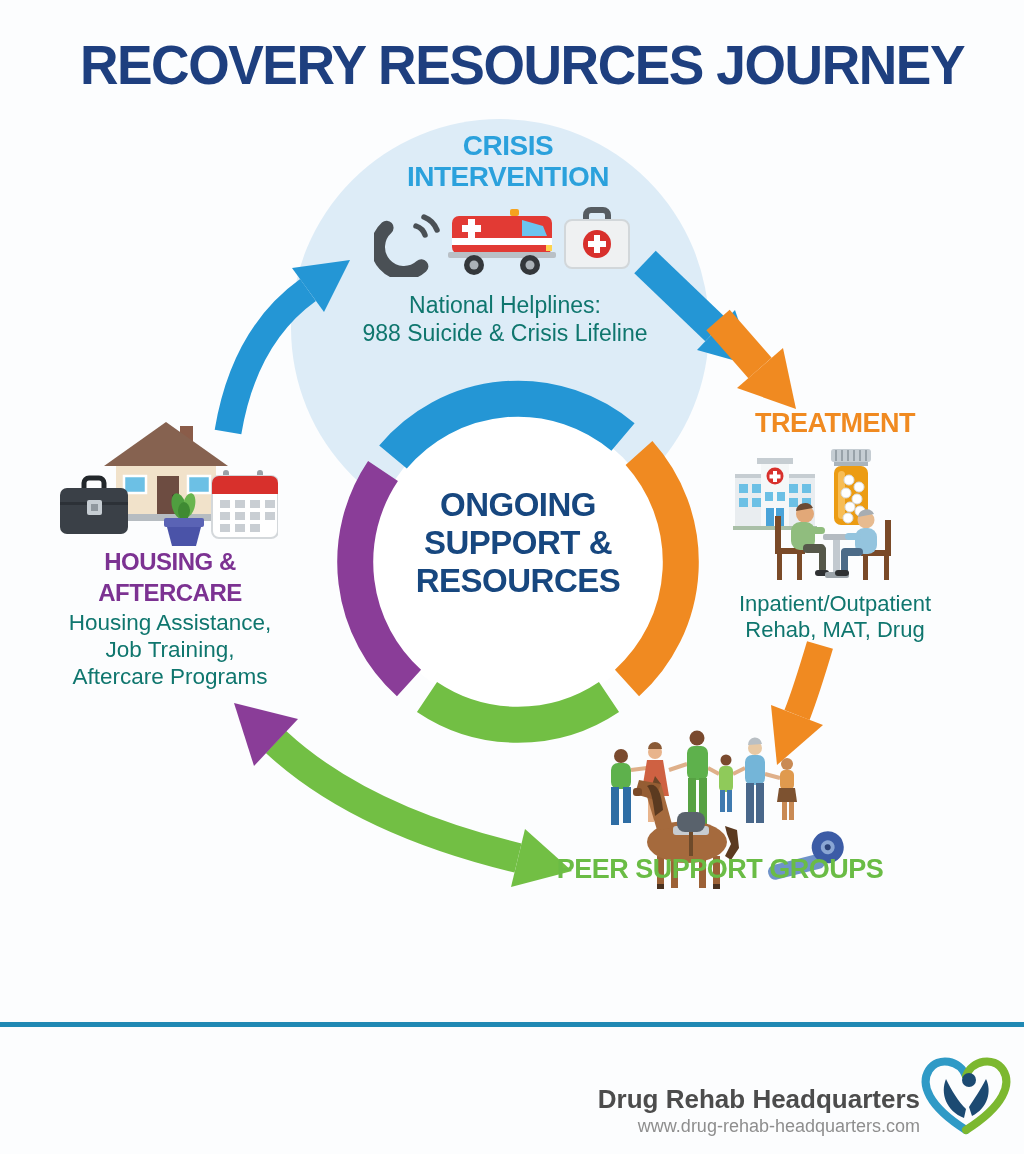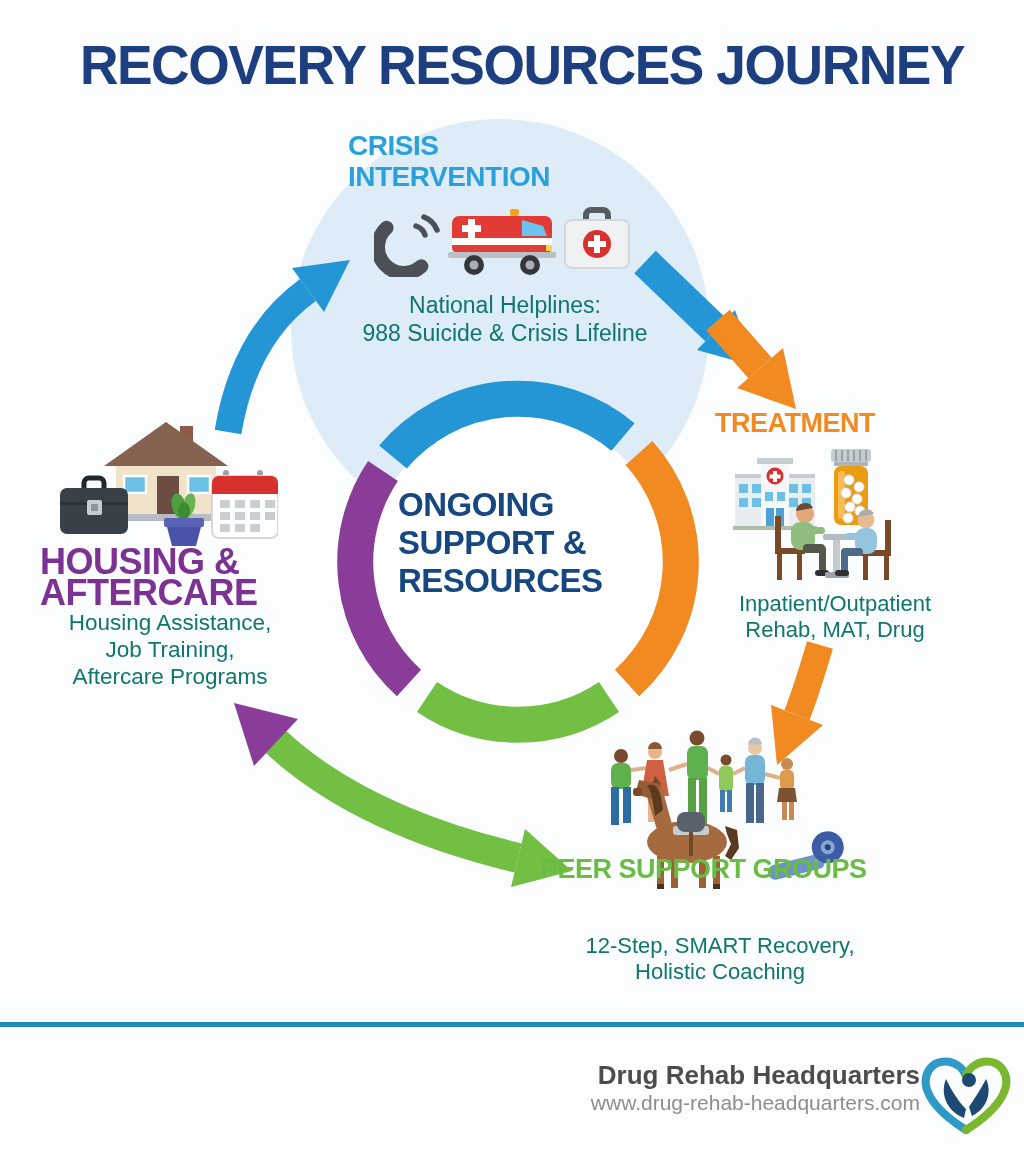--- a/index.html
+++ b/index.html
@@ -3,50 +3,50 @@
 <meta charset="utf-8">
 <style>
   html,body{margin:0;padding:0;background:#ffffff;}
   .canvas{position:relative;width:1024px;height:1154px;background:#fcfdfe;overflow:hidden;
           font-family:"Liberation Sans",sans-serif;padding-left:20px;}
   .layer{position:absolute;left:0;top:0;width:1024px;height:1154px;}
 
   .title{position:absolute;left:0;top:33px;width:100%;margin:0;text-align:center;
          font-size:55px;font-weight:800;color:#1e3f7f;letter-spacing:-1.5px;transform:scaleX(.97);}
 
-  .heading{position:absolute;margin:0;font-weight:800;letter-spacing:-.5px;}
+  .heading{position:absolute;margin:0;text-align:center;font-weight:800;letter-spacing:-.5px;}
   .crisis-h{left:348px;top:130px;width:320px;font-size:28px;line-height:31px;color:#2ba1dc;}
   .treat-h{left:715px;top:408px;width:240px;font-size:27px;color:#f08a21;}
   .peer-h{left:540px;top:854px;width:360px;font-size:27px;color:#6abc45;}
-  .housing-h{left:40px;top:546px;width:260px;font-size:36px;line-height:31px;color:#7c3292;}
+  .housing-h{left:40px;top:546px;width:260px;font-size:24px;line-height:31px;color:#7c3292;}
 
   .details{position:absolute;text-align:center;color:#0f766e;}
   .crisis-d{left:315px;top:292px;width:380px;font-size:23px;line-height:27.5px;}
   .treat-d{left:705px;top:591px;width:260px;font-size:22px;line-height:26px;}
   .peer-d{left:550px;top:933px;width:340px;font-size:22px;line-height:26px;}
   .housing-d{left:25px;top:609px;width:290px;font-size:22.5px;line-height:27px;}
 
-  .center-label{position:absolute;left:398px;top:486px;width:240px;text-align:left;
+  .center-label{position:absolute;left:398px;top:486px;width:240px;text-align:center;
                 font-weight:800;color:#17477f;font-size:33px;line-height:38px;letter-spacing:-.5px;}
 
   .icon{position:absolute;}
   .icon-phone{left:374px;top:209px;width:68px;height:68px;}
   .icon-ambulance{left:446px;top:205px;width:112px;height:78px;}
   .icon-firstaid{left:560px;top:206px;width:74px;height:70px;}
   .icon-hospital{left:733px;top:450px;width:84px;height:80px;}
   .icon-bottle{left:824px;top:447px;width:54px;height:82px;}
   .icon-duo{left:763px;top:494px;width:140px;height:92px;}
   .icon-housing{left:60px;top:418px;width:218px;height:130px;}
   .icon-peer{left:595px;top:718px;width:260px;height:185px;}
   .icon-logo{left:916px;top:1050px;width:100px;height:88px;}
 
   .divider{position:absolute;left:0;top:1022px;width:100%;height:5px;background:#2089b4;}
   .footer-text{position:absolute;right:124px;top:1060px;text-align:right;}
-  .brand{font-size:26px;font-weight:700;color:#4c4c4c;line-height:30px;}
-  .url{font-size:21px;color:#8e8e8e;line-height:25px;}
+  .brand{font-size:26px;font-weight:700;color:#4c4c4c;line-height:30px;margin-top:24px;}
+  .url{font-size:18px;color:#8e8e8e;line-height:25px;}
 </style>
 </head>
 <body>
 
 <div class="canvas">
 
   <svg class="layer" viewBox="0 0 1024 1154">
     <circle cx="500" cy="328" r="209" fill="#ddecf7"></circle>
     <circle cx="518" cy="562" r="148" fill="#ffffff"></circle>
 
@@ -268,24 +268,20 @@
     </g>
     <g transform="rotate(-14 215 145)">
       <rect x="172" y="138" width="58" height="15" rx="7" fill="#6f93c9"></rect>
       <circle cx="236" cy="134" r="16" fill="#3c5ca6"></circle>
       <circle cx="236" cy="134" r="7" fill="#8aa6d4"></circle>
       <circle cx="236" cy="134" r="3" fill="#2b4277"></circle>
     </g>
   </svg>
 
   <h2 class="heading peer-h">PEER SUPPORT GROUPS</h2>
-  <div class="details peer-d">
-    <div>12-Step, SMART Recovery,</div>
-    <div>Holistic Coaching</div>
-  </div>
 
   <svg class="icon icon-housing" viewBox="0 0 218 130">
     <g>
       <rect x="120" y="8" width="13" height="26" fill="#8a5c49"></rect>
       <polygon points="44,48 106,4 168,48" fill="#866250"></polygon>
       <rect x="56" y="48" width="100" height="48" fill="#f1e2ca"></rect>
       <rect x="64" y="58" width="22" height="17" fill="#6cc0e5" stroke="#ffffff" stroke-width="2.5"></rect>
       <rect x="128" y="58" width="22" height="17" fill="#6cc0e5" stroke="#ffffff" stroke-width="2.5"></rect>
       <rect x="97" y="58" width="22" height="38" fill="#6d4c41"></rect>
       <circle cx="114" cy="78" r="1.8" fill="#3e2d26"></circle>

